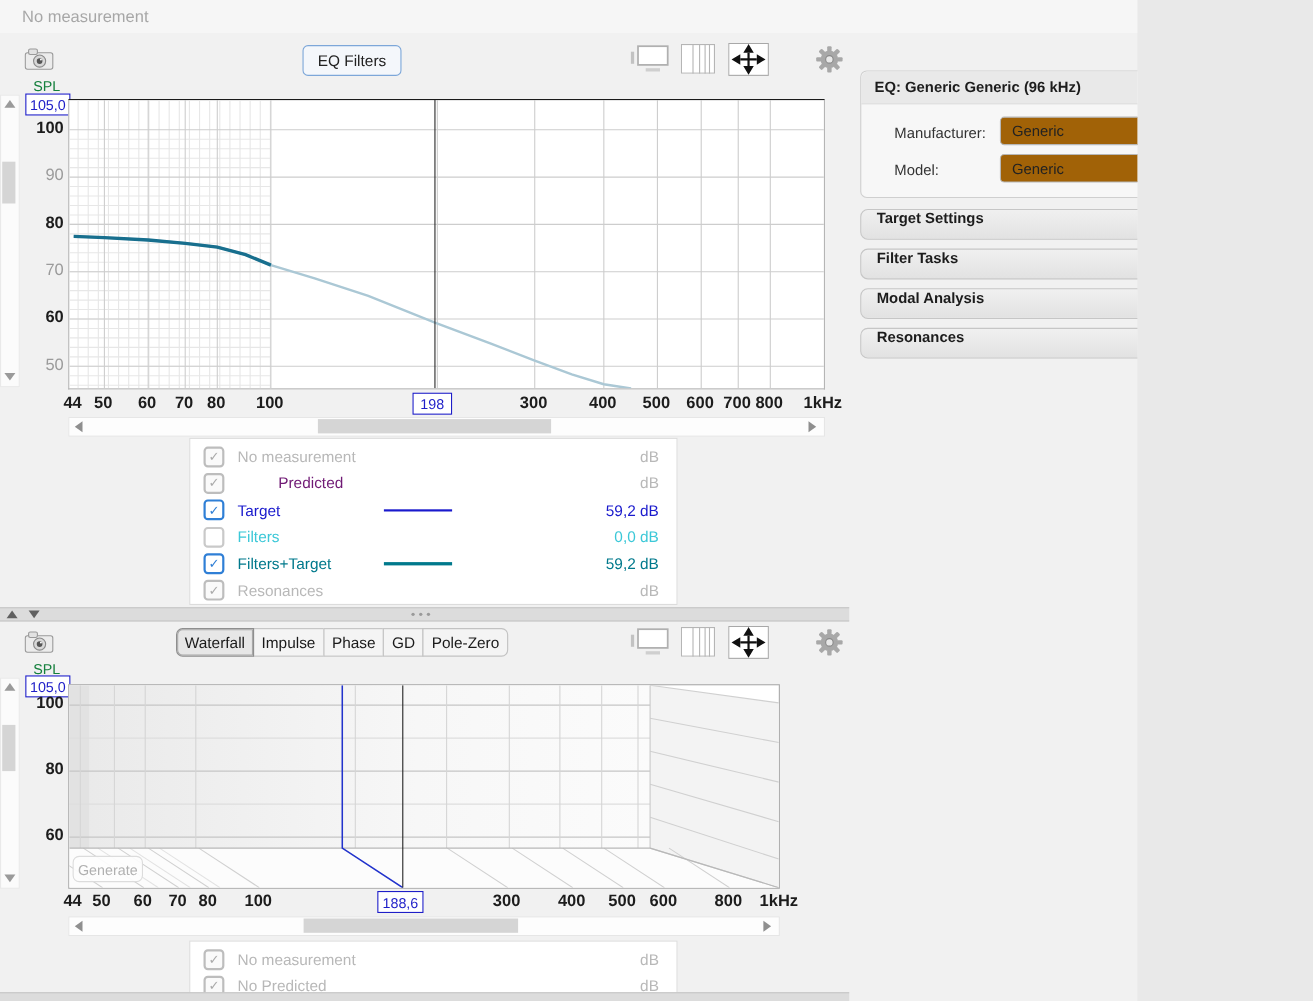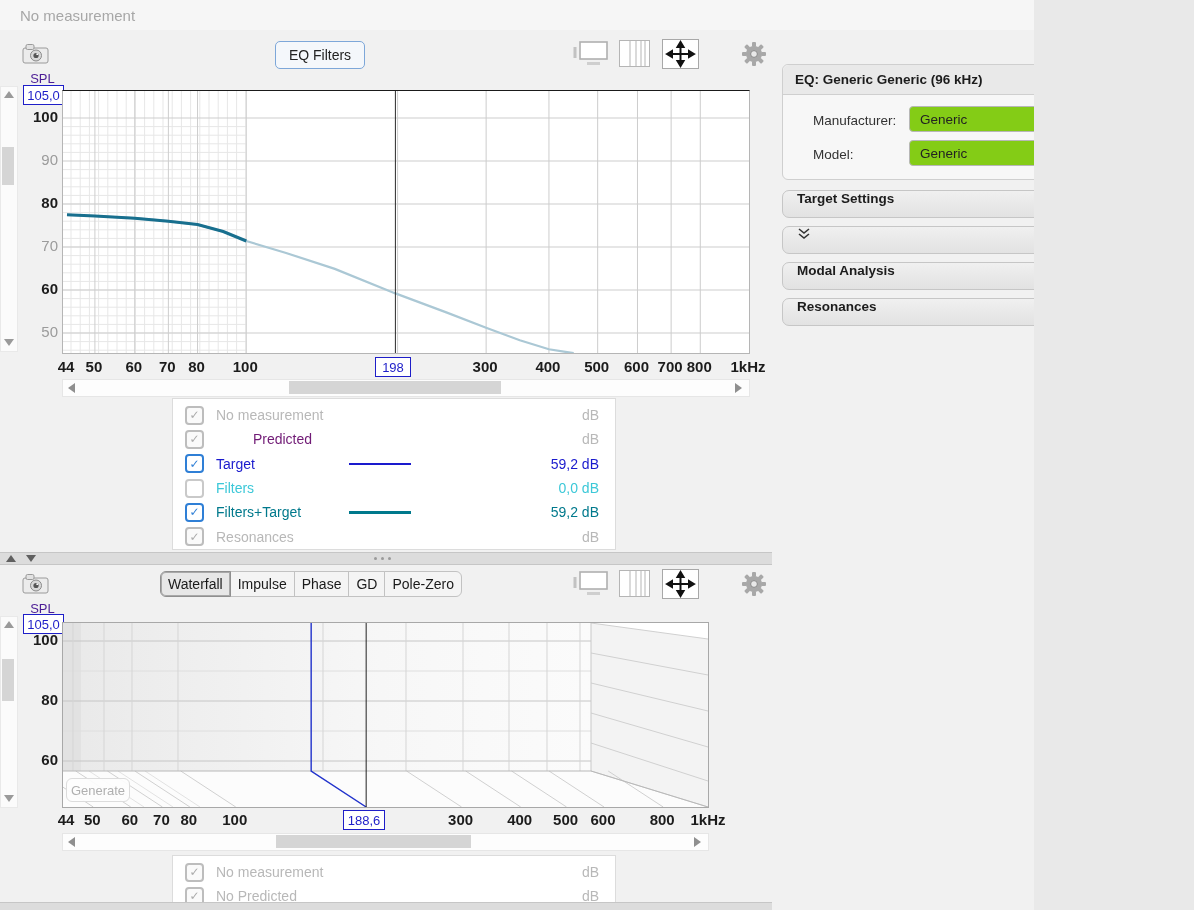--- a/index.html
+++ b/index.html
@@ -10,21 +10,21 @@
   #titlebar{left:0;top:0;width:1194px;height:30px;background:#f6f6f6;}
   #title-text{left:20px;top:7px;font-size:15px;color:#a7a7a7;}
   .winbtn{top:8px;width:26px;height:16px;display:flex;align-items:center;justify-content:center;}
   
   .iconbtn{display:flex;align-items:center;justify-content:center;}
   .eqfilters{left:275px;top:41px;width:88px;height:26px;border:1px solid #7da7d9;border-radius:5px;
      background:#f4f7fb;font-size:14px;display:flex;align-items:center;justify-content:center;color:#222;}
   
   .valbox{border:1px solid #1e1ec8;background:#fff;color:#1e1ec8;font-size:13px;
      display:flex;align-items:center;justify-content:center;}
-  .spl{font-size:13px;color:#4c1d95;text-align:center;}
+  .spl{font-size:13px;color:#15803d;text-align:center;}
   .ytick{width:44px;text-align:right;font-size:15px;}
   .xtick{width:56px;text-align:center;font-size:15px;font-weight:600;color:#1c1c1c;}
   .major{color:#1c1c1c;font-weight:600;}
   .minor{color:#9b9b9b;font-weight:400;}
   
   #top-plot{left:62px;top:90px;width:686px;height:262px;background:#fff;
      border:1px solid #b5b5b5;border-top:1px solid #1a1a1a;box-sizing:content-box;}
   #bottom-plot{left:62px;top:622px;width:645px;height:184px;background:#fff;border:1px solid #a8a8a8;}
   
   .sb-track-h{background:#fdfdfd;border:1px solid #e6e6e6;}
@@ -56,21 +56,21 @@
        background:#f4f4f4;border:1px solid #c2c2c2;margin-left:-1px;box-sizing:border-box;}
   .tab:first-child{border-radius:6px 0 0 6px;margin-left:0;}
   .tab:last-child{border-radius:0 6px 6px 0;}
   .tab.sel{background:#e7e7e7;border:1px solid #8f8f8f;box-shadow:inset 0 0 0 1px #a8a8a8;z-index:2;}
   
   #eq-card{left:782px;top:64px;width:378px;height:114px;background:#f7f7f7;border:1px solid #cfcfcf;border-radius:6px;}
   #eq-card-header{left:0;top:0;width:378px;height:30px;background:#e9e9e9;border-bottom:1px solid #cfcfcf;
       border-radius:6px 6px 0 0;display:flex;align-items:center;box-sizing:border-box;padding:0 12px;gap:20px;}
   #eq-card-title{font-weight:bold;font-size:13.5px;flex:1;}
   .fieldlabel{font-size:13.5px;color:#333;}
-  .dropdown{width:186px;height:26px;background:#84cc16;border:1px solid #b7b7b7;border-radius:4px;
+  .dropdown{width:186px;height:26px;background:#a16207;border:1px solid #b7b7b7;border-radius:4px;
       display:flex;align-items:center;padding:0 10px;box-sizing:border-box;font-size:13.5px;color:#222;}
   .dropdown .caret{margin-left:auto;width:0;height:0;border-left:5px solid transparent;
       border-right:5px solid transparent;border-top:6px solid #333;}
   .section{left:782px;width:374px;height:28px;background:linear-gradient(#f0f0f0,#e2e2e2);
       border:1px solid #c6c6c6;border-radius:7px;display:flex;align-items:flex-start;
       padding:0 12px 0 14px;box-sizing:border-box;}
   .section b{font-size:13.5px;flex:1;}
   
   #generate-btn{left:66px;top:778px;width:62px;height:22px;background:rgba(253,253,253,.92);
       border:1px solid #dcdcdc;border-radius:6px;color:#b0b0b0;font-size:13px;
@@ -478,20 +478,21 @@
     </div>
   </div>
   <div id="sections">
       <div class="abs section" style="top: 190px;">
         <b>Target Settings</b>
         <svg width="14" height="13">
           <path d="M2,2 L7,6 L12,2 M2,7 L7,11 L12,7" fill="none" stroke="#333" stroke-width="1.6"></path>
         </svg>
       </div>
       <div class="abs section" style="top: 226px;">
+        <b>Filter Tasks</b>
         <svg width="14" height="13">
           <path d="M2,2 L7,6 L12,2 M2,7 L7,11 L12,7" fill="none" stroke="#333" stroke-width="1.6"></path>
         </svg>
       </div>
       <div class="abs section" style="top: 262px;">
         <b>Modal Analysis</b>
         <svg width="14" height="13">
           <path d="M2,2 L7,6 L12,2 M2,7 L7,11 L12,7" fill="none" stroke="#333" stroke-width="1.6"></path>
         </svg>
       </div>

